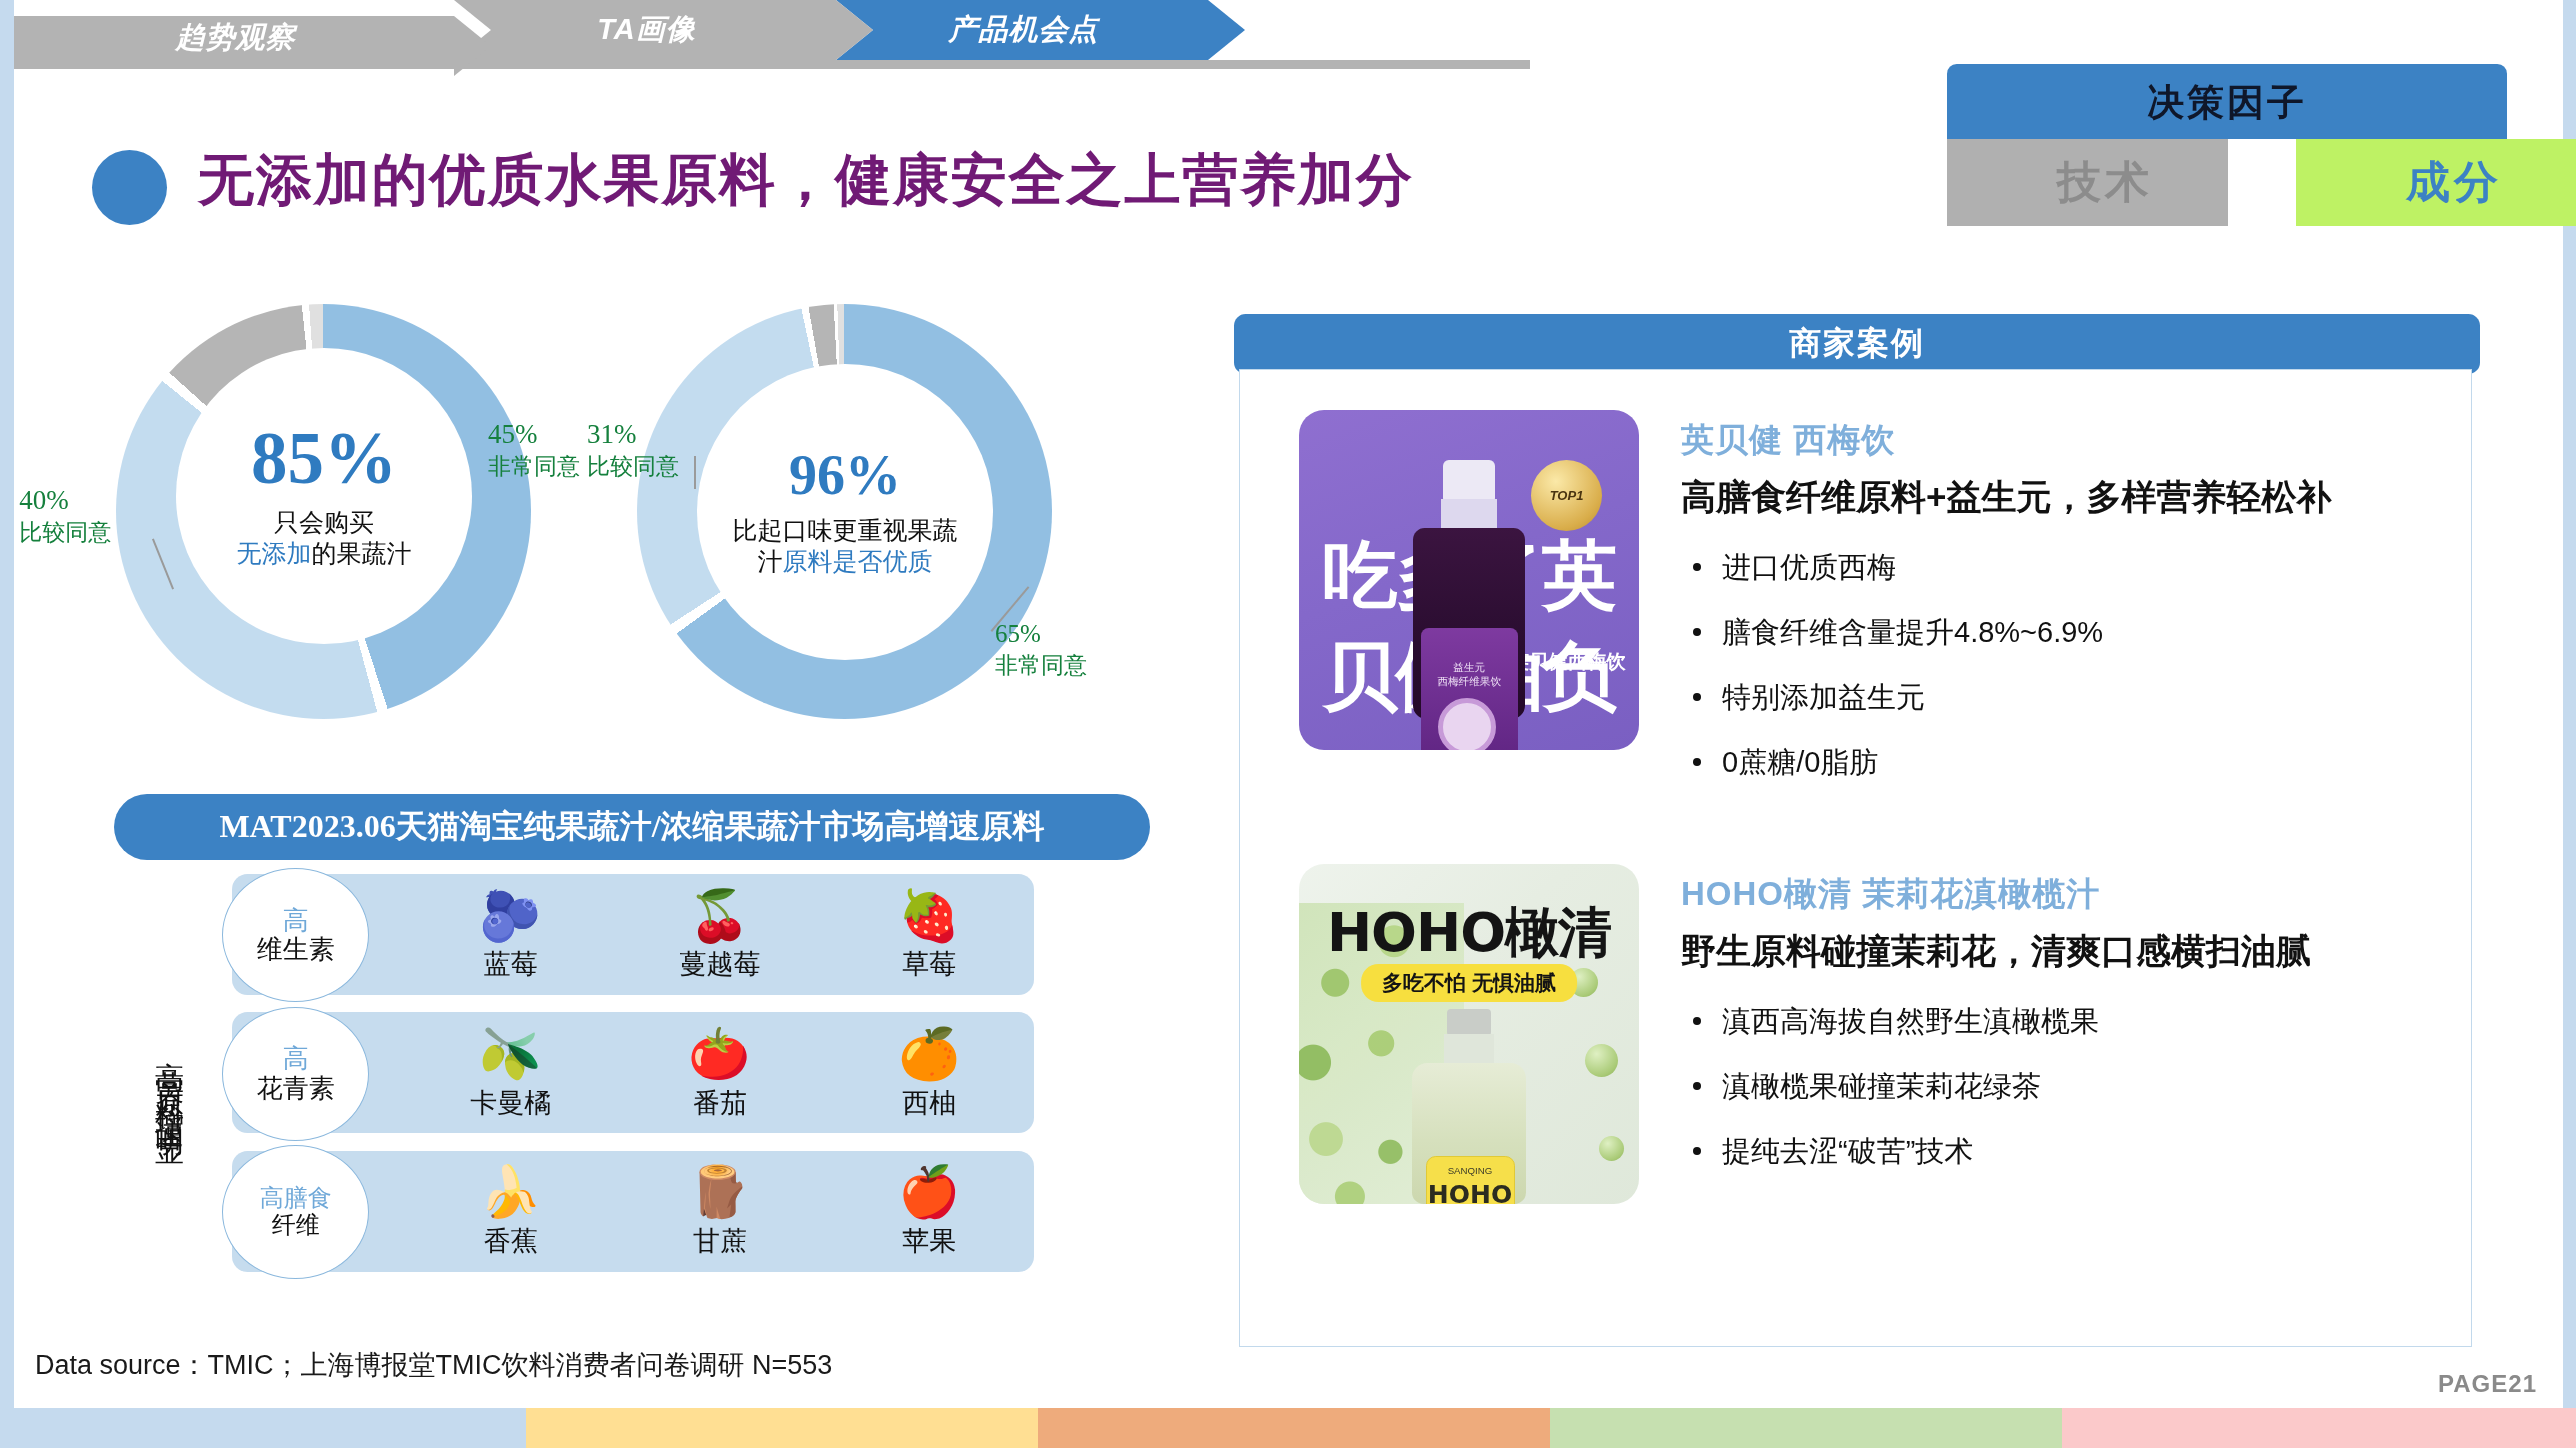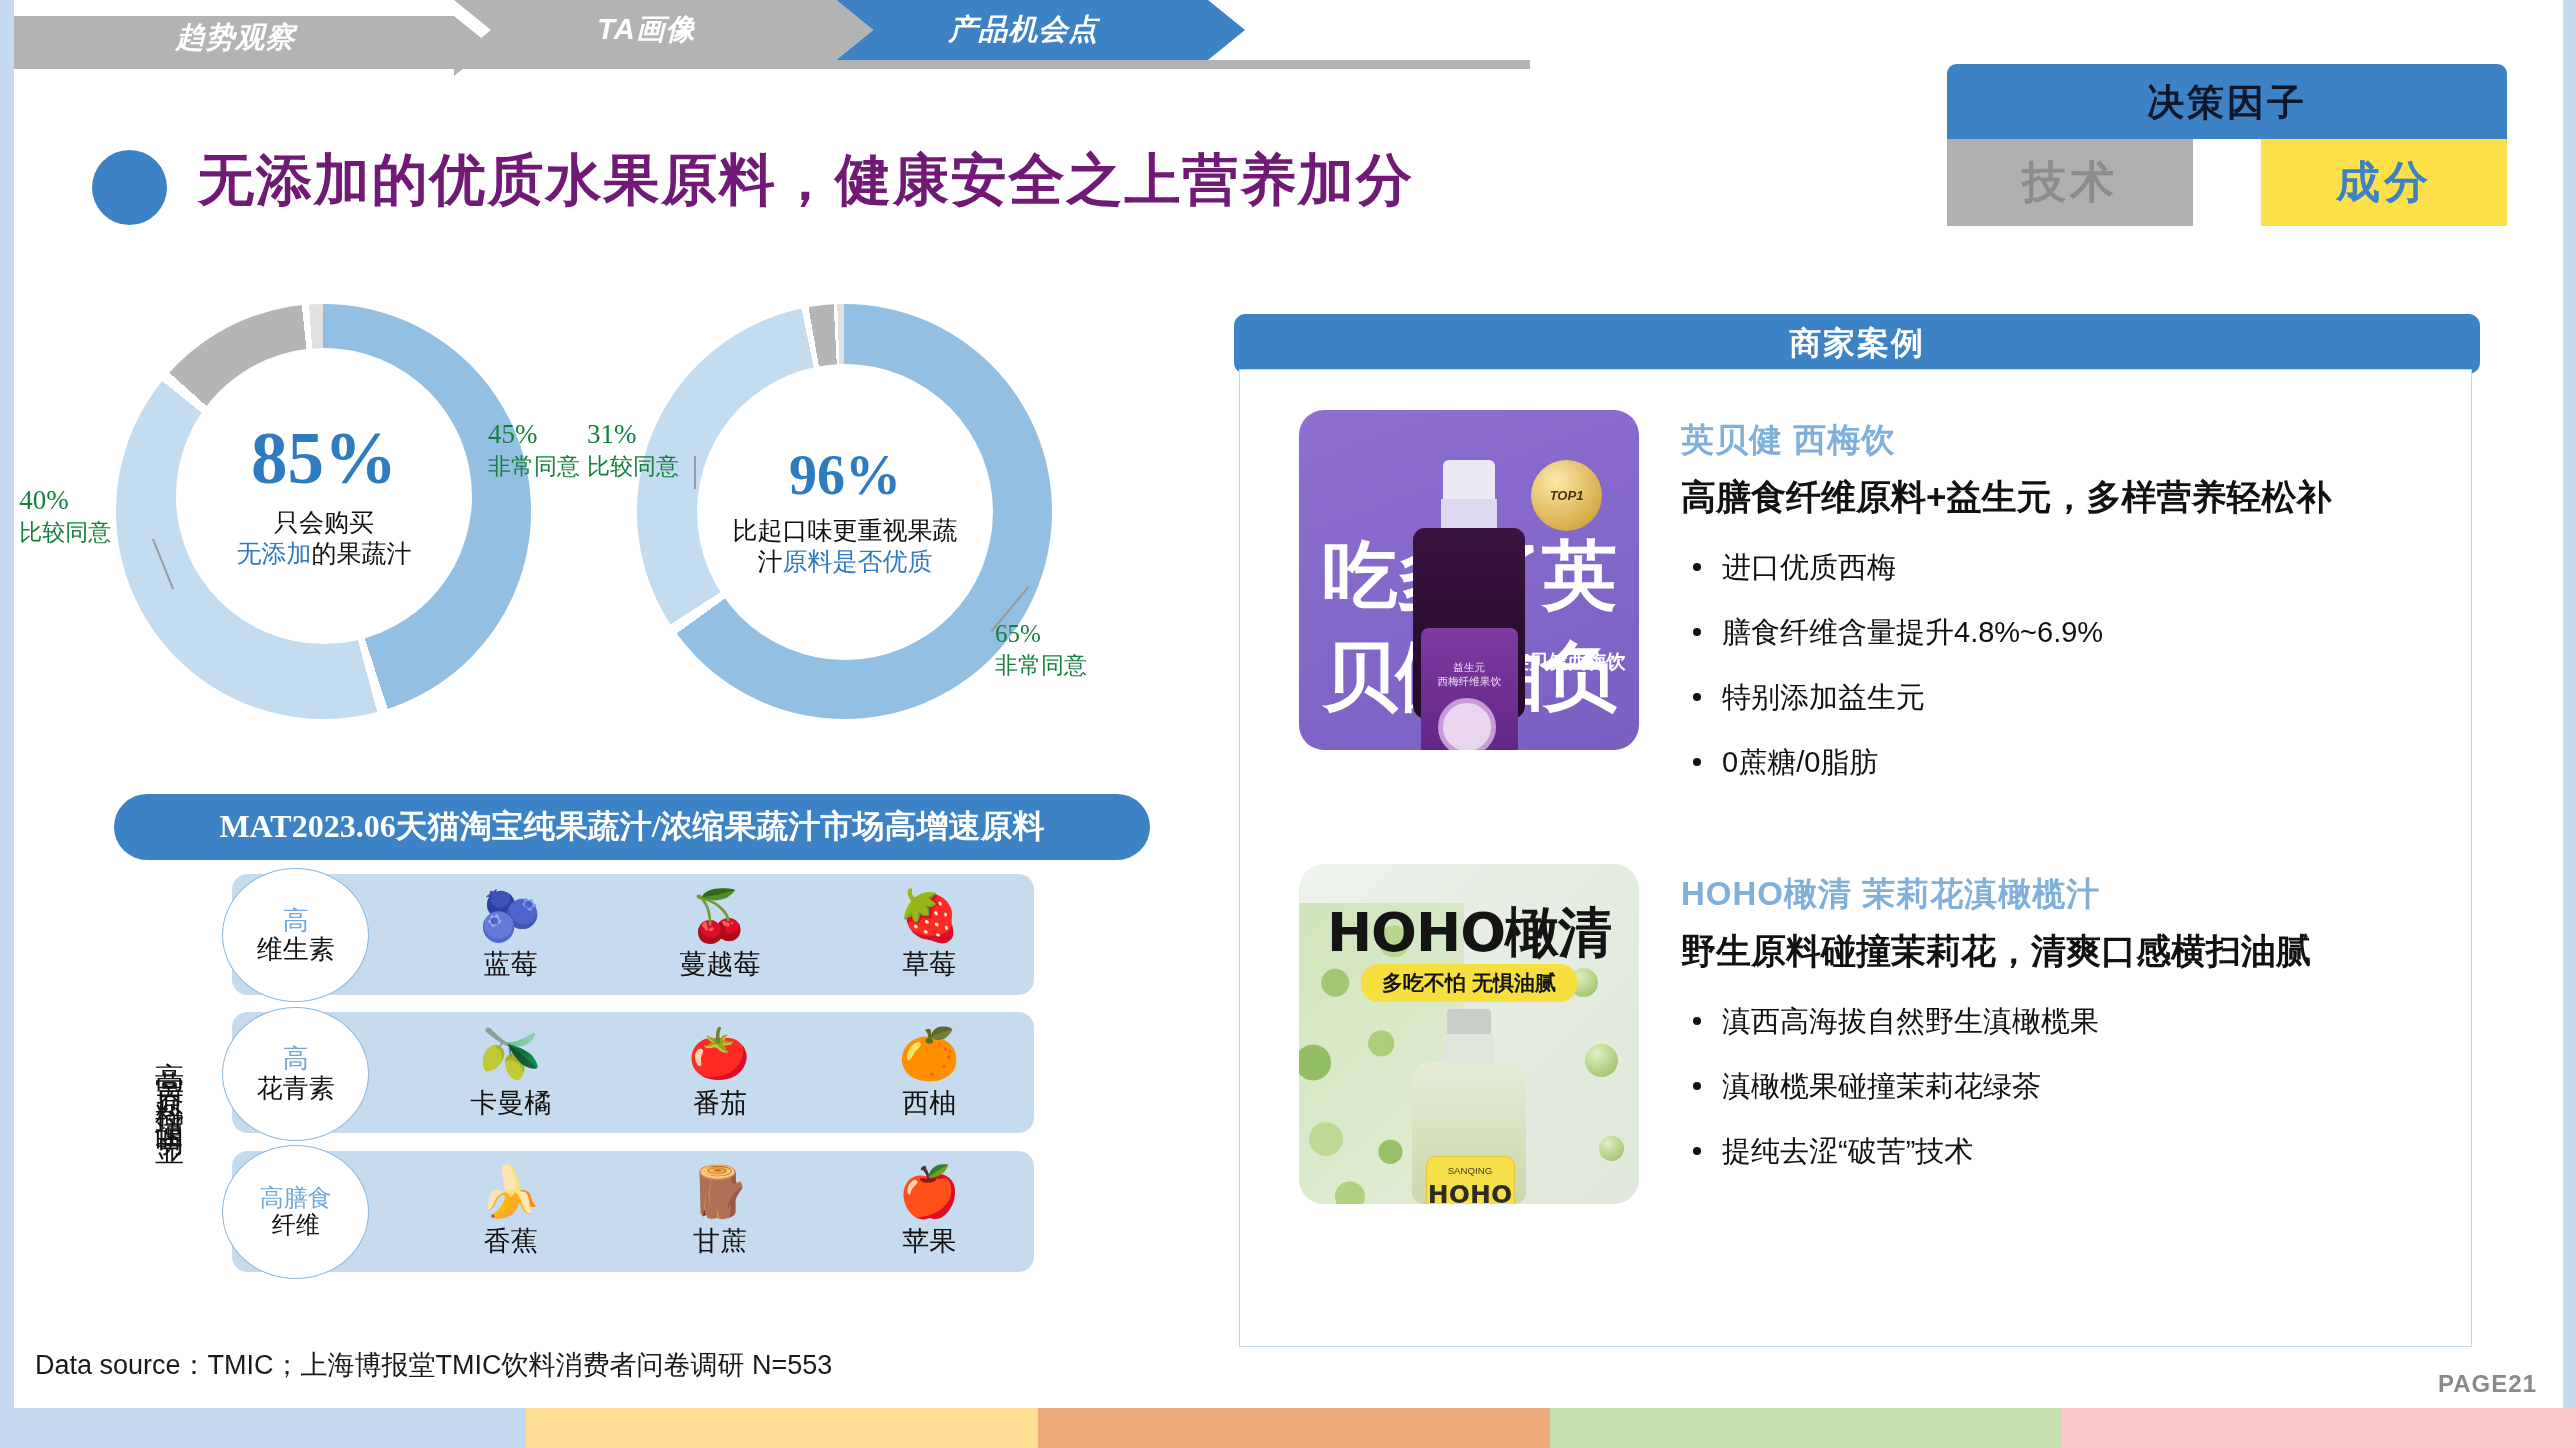--- a/index.html
+++ b/index.html
@@ -41,25 +41,25 @@
 
   
   .decision{position:absolute;left:1947px;top:64px;width:560px;}
   .decision-head{
     background:#3c82c4;color:#0f172a;font-size:37px;font-weight:bold;
     text-align:center;padding:13.5px 0 11.6px;border-radius:9.7px 9.7px 0 0;letter-spacing:2.9px;
   }
   .decision-row{display:flex;height:87px;}
   .decision-cell{
     flex:0 0 246px;display:flex;align-items:center;justify-content:center;
-    font-size:44px;font-weight:bold;letter-spacing:3.9px;
+    font-size:44px;font-weight:bold;letter-spacing:3.9px;padding-left:35px;
   }
   .decision-cell.tech{background:#b0b0b0;color:#8c8c8c;}
   .decision-gap{flex:0 0 68px;}
-  .decision-cell.ingr{background:#fde047;color:#3c82c4;}
+  .decision-cell.ingr{background:#bef264;color:#3c82c4;}
 
   
   .title-dot{position:absolute;left:92px;top:150px;width:75px;height:75px;border-radius:50%;background:#3c82c4;}
   .main-title{
     position:absolute;left:198px;top:143px;
     font-size:56px;font-weight:bold;color:#701a75;letter-spacing:1.9px;white-space:nowrap;
     font-family:"DejaVu Sans","Liberation Sans",sans-serif;
   }
 
   

